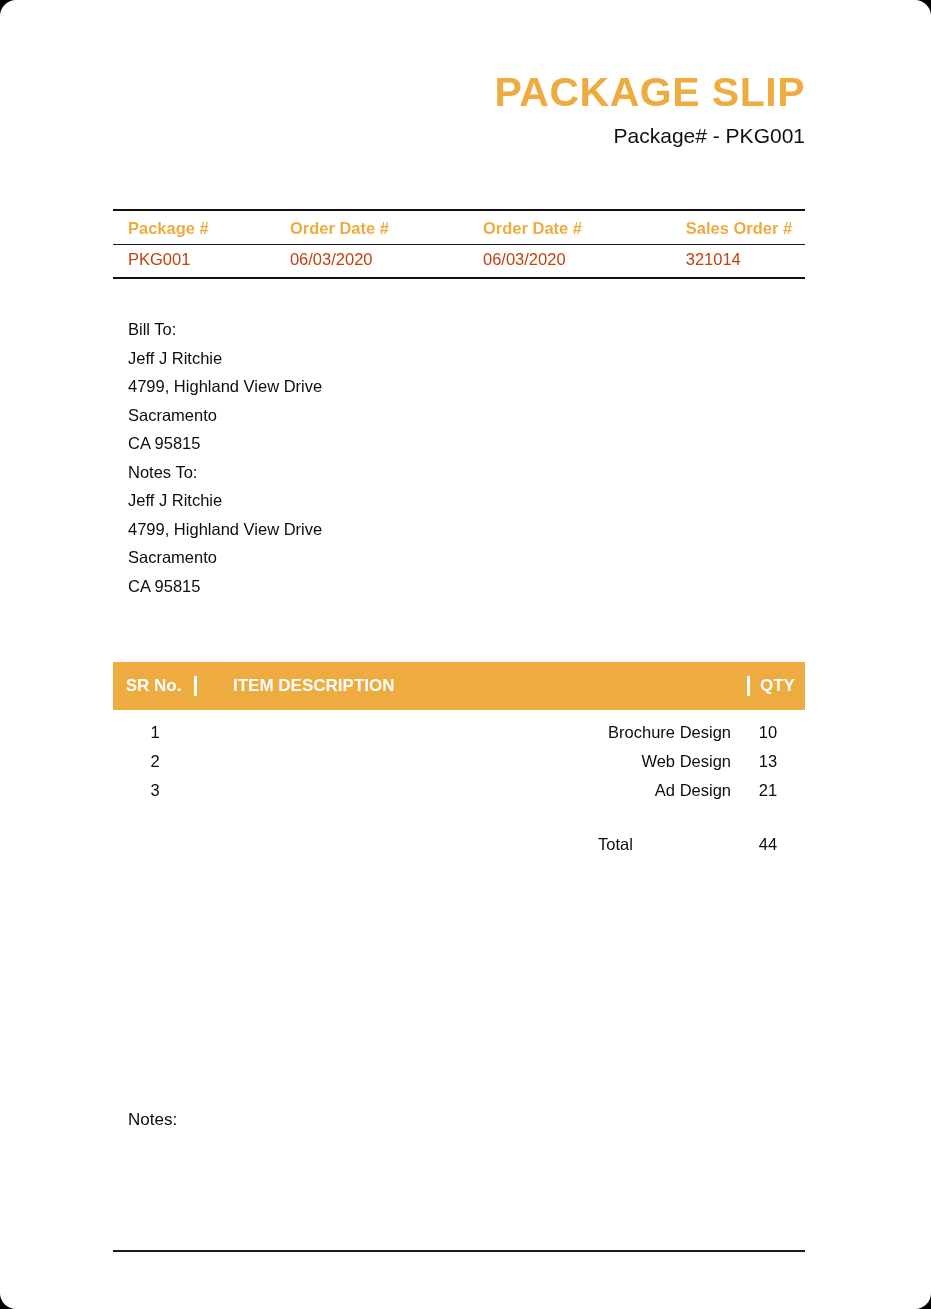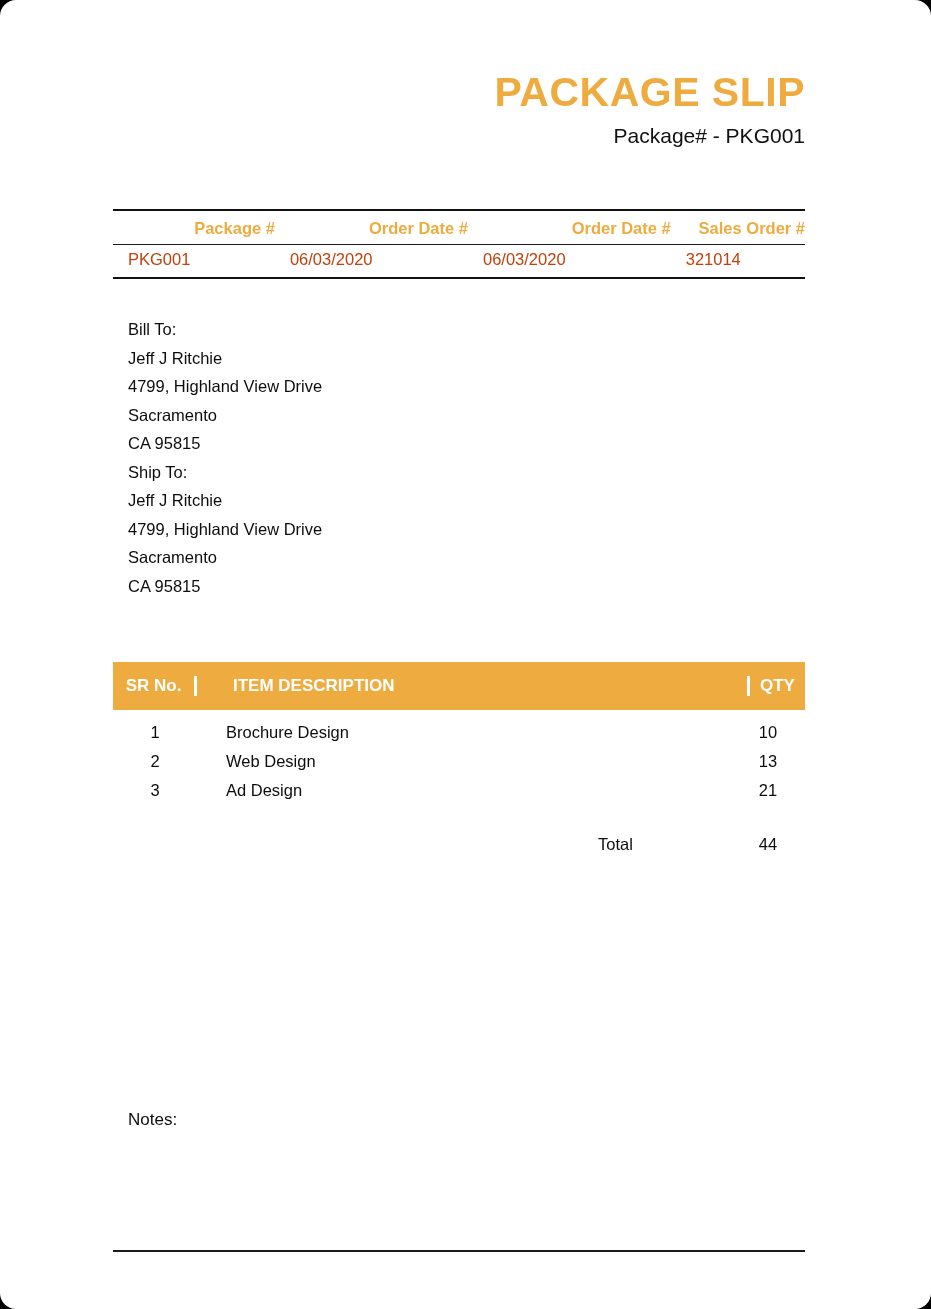--- a/index.html
+++ b/index.html
@@ -49,21 +49,21 @@
     margin-top: 61px;
     width: 100%;
     border-collapse: collapse;
     border-top: 2px solid #111;
     border-bottom: 2px solid #111;
   }
   .info-table th {
     color: var(--accent, #EEAC40);
     font-size: 16.5px;
     font-weight: bold;
-    text-align: right;
+    text-align: left;
     padding: 8px 0 6px 15px;
     border-bottom: 1px solid #1a1a1a;
   }
   .info-table td {
     color: #c2410c;
     font-size: 16.5px;
     padding: 5px 0 8px 15px;
   }
   .col-w1 { width: 23.4%; }
   .col-w2 { width: 27.9%; }
@@ -87,21 +87,21 @@
     height: 48px;
     align-items: center;
   }
   .hcol-sr { width: 84px; text-align: center; border-right: 3px solid #fff; }
   .hcol-desc { flex: 1; padding-left: 36px; }
   .hcol-qty { width: 58px; text-align: center; border-left: 3px solid #fff; }
 
   .items-body { padding-top: 8px; }
   .item-row { display: flex; font-size: 16.5px; line-height: 28.7px; color: #0d0d0d; }
   .icol-sr { width: 84px; text-align: center; }
-  .icol-desc { flex: 1; padding-left: 29px; }
+  .icol-desc { flex: 1; padding-left: 29px; text-align: right; }
   .icol-qty { width: 74px; text-align: center; }
 
   .total-row { display: flex; margin-top: 31px; font-size: 16.5px; color: #0d0d0d; }
   .total-label { margin-left: 485px; }
   .total-value { margin-left: auto; width: 74px; text-align: center; }
 
   
   .notes { margin-top: 256px; padding-left: 15px; font-size: 17px; color: #0d0d0d; }
 
   
@@ -140,21 +140,21 @@
 
     <div class="addresses">
       <div class="address-block">
         <div class="address-label">Bill To:</div>
         <div class="address-line">Jeff J Ritchie</div>
         <div class="address-line">4799, Highland View Drive</div>
         <div class="address-line">Sacramento</div>
         <div class="address-line">CA 95815</div>
       </div>
       <div class="address-block">
-        <div class="address-label">Ship To:</div>
+        <div class="address-label">Notes To:</div>
         <div class="address-line">Jeff J Ritchie</div>
         <div class="address-line">4799, Highland View Drive</div>
         <div class="address-line">Sacramento</div>
         <div class="address-line">CA 95815</div>
       </div>
     </div>
 
     <div class="items-header">
       <div class="hcol-sr">SR No.</div>
       <div class="hcol-desc">ITEM DESCRIPTION</div>

